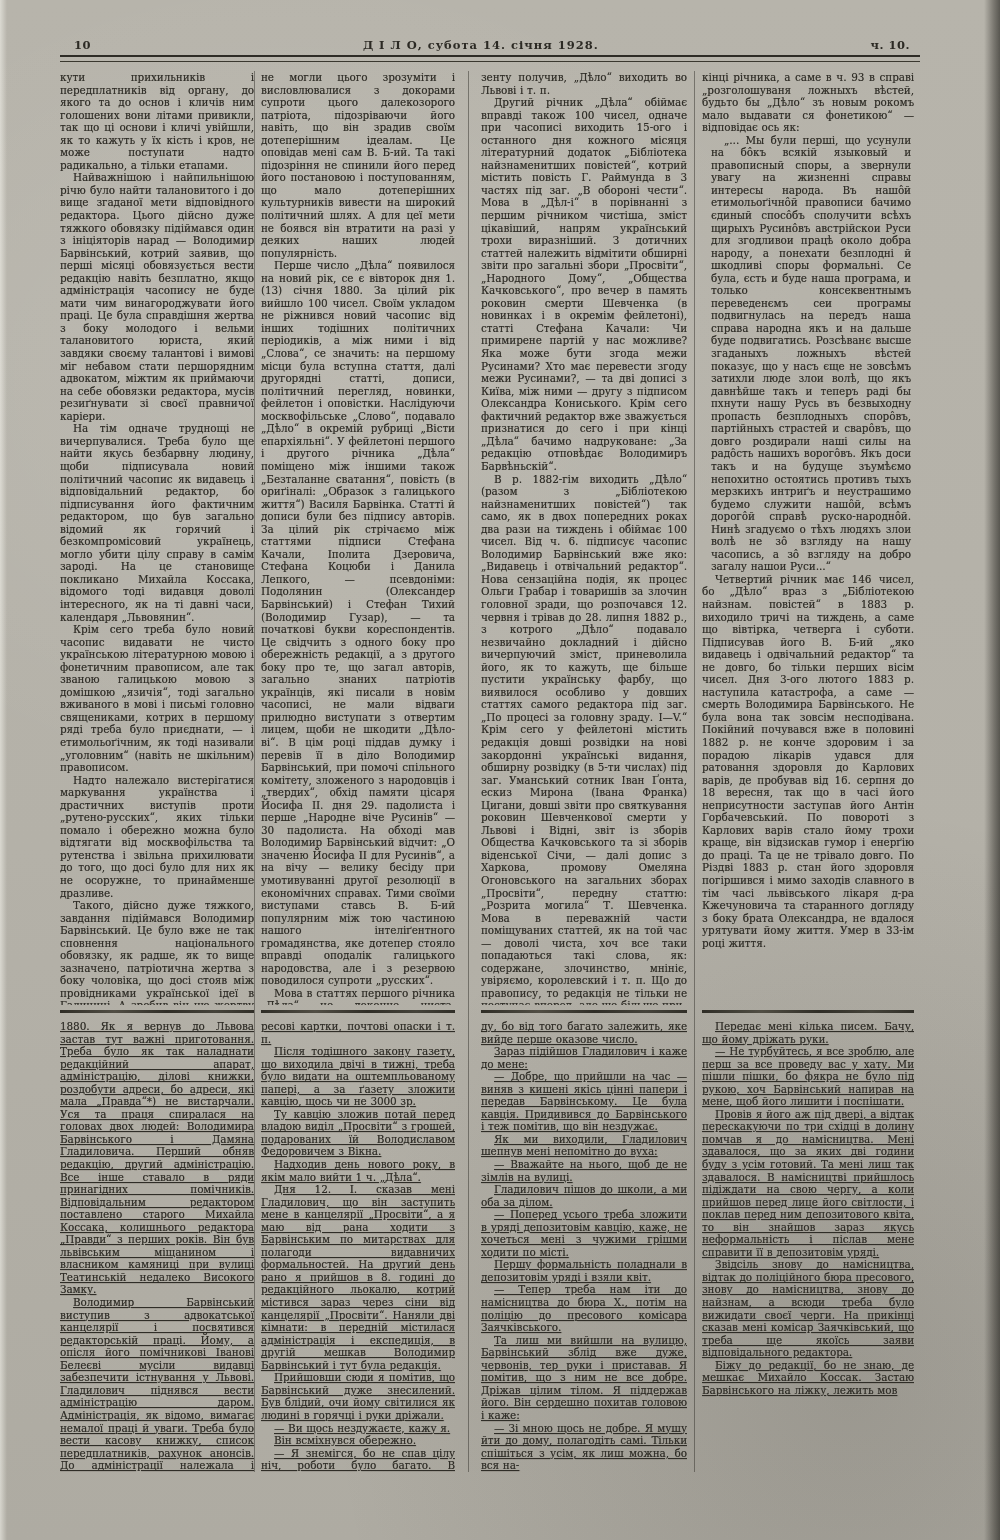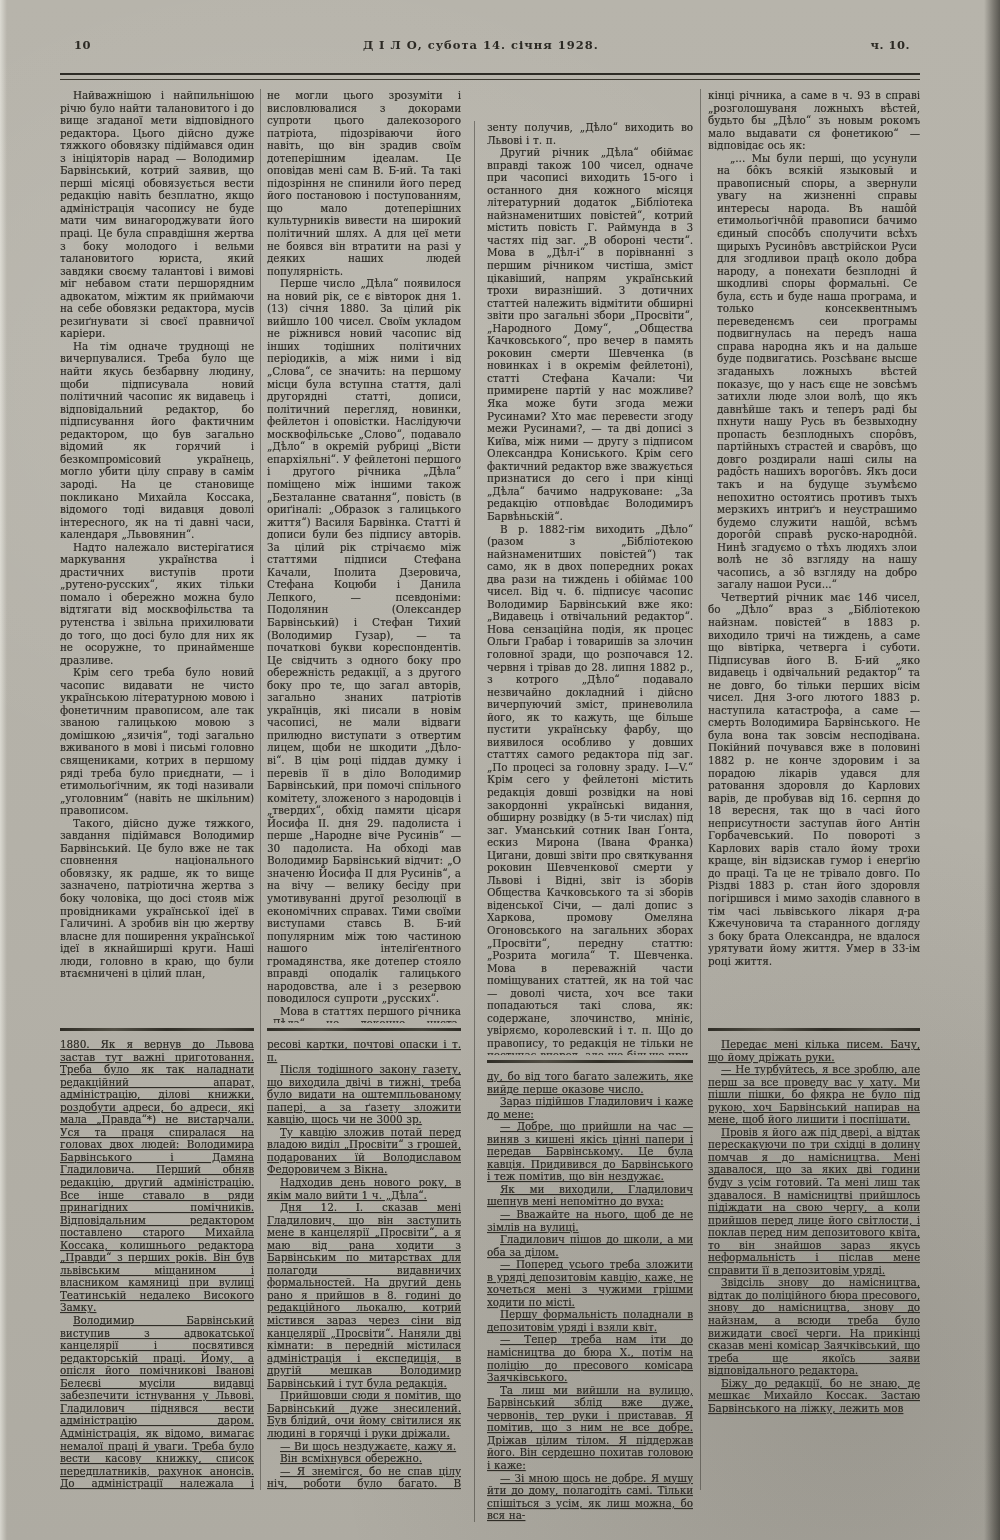--- a/index.html
+++ b/index.html
@@ -11,29 +11,29 @@
       linear-gradient(180deg,#b7b4ab 0%,#b4b1a8 55%,#aeaba2 100%);
     font-family:"DejaVu Serif","Liberation Serif",serif;
     color:#2f2d27;
   }
   .edge-right{position:absolute;top:0;right:0;width:16px;height:100%;
     background:linear-gradient(to right, rgba(40,38,33,0), rgba(40,38,33,.42) 60%, rgba(25,24,20,.6));}
   .edge-left{position:absolute;top:0;left:0;width:7px;height:100%;
     background:linear-gradient(to right, rgba(255,255,248,.5), rgba(255,255,248,0));}
   .content{position:absolute;left:60px;top:38px;width:860px;}
   .header{display:flex;align-items:baseline;justify-content:space-between;
-    font-size:11.5px;font-weight:bold;letter-spacing:.5px;color:#2c2a24;padding:0 10px 21px 14px;}
+    font-size:11.5px;font-weight:bold;letter-spacing:.5px;color:#2c2a24;padding:0 10px 3px 14px;}
   .header .mast{letter-spacing:1px;}
   .header-rule{height:4px;border-top:2px solid #2e2c26;border-bottom:1px solid #3a382f;margin-bottom:9px;}
   .body-cols{display:flex;align-items:flex-start;}
   .col{width:194px;}
-  .col.c3{width:206px;margin-top:32px;}
+  .col.c3{width:206px;}
   .col.c4{width:212px;}
   .col + .col{border-left:1px solid rgba(52,50,43,.5);}
-  .col.c2{margin-left:6px;padding-left:6px;}
+  .col.c2{padding-left:6px;}
   .col.c3{margin-left:13px;padding-left:12px;}
   .col.c4{margin-left:7px;padding-left:7px;}
   .col-top{height:934px;overflow:hidden;}
   .col-bottom{height:452px;overflow:hidden;text-decoration:underline;}
   .col-top p,.col-bottom p{
     margin:0;font-size:10.3px;line-height:12.55px;text-align:justify;
     text-indent:13px;word-spacing:.5px;
     text-shadow:.25px .25px .35px rgba(47,45,39,.55);
   }
   .col-top p.noindent,.col-bottom p.noindent{text-indent:0;}
@@ -54,24 +54,25 @@
       <span>10</span>
       <span class="mast">Д І Л О,  субота 14. січня 1928.</span>
       <span>ч. 10.</span>
     </div>
     <div class="header-rule"></div>
 
     <div class="body-cols">
 
       <div class="col c1">
         <div class="col-top">
+            <p class="noindent">кути прихильників і передплатників від органу, до якого та до основ і кличів ним голошених вони літами привикли, так що ці основи і кличі увійшли, як то кажуть у їх кість і кров, не може поступати надто радикально, а тільки етапами.</p>
             <p>Найважнішою і найпильнішою річю було найти талановитого і до вище згаданої мети відповідного редактора. Цього дійсно дуже тяжкого обовязку підіймався один з ініціяторів нарад — Володимир Барвінський, котрий заявив, що перші місяці обовязується вести редакцію навіть безплатно, якщо адміністрація часопису не буде мати чим винагороджувати його праці. Це була справдішня жертва з боку молодого і вельми талановитого юриста, який завдяки своєму талантові і вимові міг небавом стати першорядним адвокатом, міжтим як приймаючи на себе обовязки редактора, мусів резиґнувати зі своєї правничої каріери.</p>
             <p>На тім одначе труднощі не вичерпувалися. Треба було ще найти якусь безбарвну людину, щоби підписувала новий політичний часопис як видавець і відповідальний редактор, бо підписування його фактичним редактором, що був загально відомий як горячий і безкомпромісовий українець, могло убити цілу справу в самім зароді. На це становище покликано Михайла Коссака, відомого тоді видавця доволі інтересного, як на ті давні часи, календаря „Львовянин“.</p>
+            <p>Крім сего треба було новий часопис видавати не чисто українською літературною мовою і фонетичним правописом, але так званою галицькою мовою з домішкою „язичія“, тоді загально вживаного в мові і письмі головно священиками, котрих в першому ряді треба було приєднати, — і етимольоґічним, як тоді називали „уголовним“ (навіть не шкільним) правописом.</p>
             <p>Надто належало вистерігатися маркування українства і драстичних виступів проти „рутено-русских“, яких тільки помало і обережно можна було відтягати від москвофільства та рутенства і звільна прихилювати до того, що досі було для них як не осоружне, то принайменше дразливе.</p>
-            <p>Крім сего треба було новий часопис видавати не чисто українською літературною мовою і фонетичним правописом, але так званою галицькою мовою з домішкою „язичія“, тоді загально вживаного в мові і письмі головно священиками, котрих в першому ряді треба було приєднати, — і етимольоґічним, як тоді називали „уголовним“ (навіть не шкільним) правописом.</p>
             <p>Такого, дійсно дуже тяжкого, завдання підіймався Володимир Барвінський. Це було вже не так сповнення національного обовязку, як радше, як то вище зазначено, патріотична жертва з боку чоловіка, що досі стояв між провідниками української ідеї в Галичині. А зробив він цю жертву власне для поширення української ідеї в якнайширші круги. Наші люди, головно в краю, що були втаємничені в цілий план,</p>
           </div>
         <div class="section-rule"></div>
         <div class="col-bottom">
           <div>
               <p class="noindent">1880. Як я вернув до Львова застав тут важні приготовання. Треба було як так наладнати редакційний апарат, адміністрацію, ділові книжки, роздобути адреси, бо адреси, які мала „Правда“*) не вистарчали. Уся та праця спиралася на головах двох людей: Володимира Барвінського і Дамяна Гладиловича. Перший обняв редакцію, другий адміністрацію. Все інше ставало в ряди принагідних помічників. Відповідальним редактором поставлено старого Михайла Коссака, колишнього редактора „Правди“ з перших років. Він був львівським міщанином і власником камяниці при вулиці Театинській недалеко Високого Замку.</p>
               <p>Володимир Барвінський виступив з адвокатської канцелярії і посвятився редакторській праці. Йому, а опісля його помічникові Іванові Белеєві мусіли видавці забезпечити істнування у Львові. Гладилович піднявся вести адміністрацію даром. Адміністрація, як відомо, вимагає немалої праці й уваги. Треба було вести касову книжку, список передплатників, рахунок анонсів. До адміністрації належала і експедиція часопису, до якої два рази в тижні треба було приладити ад-</p>
             </div>
 
         </div>

